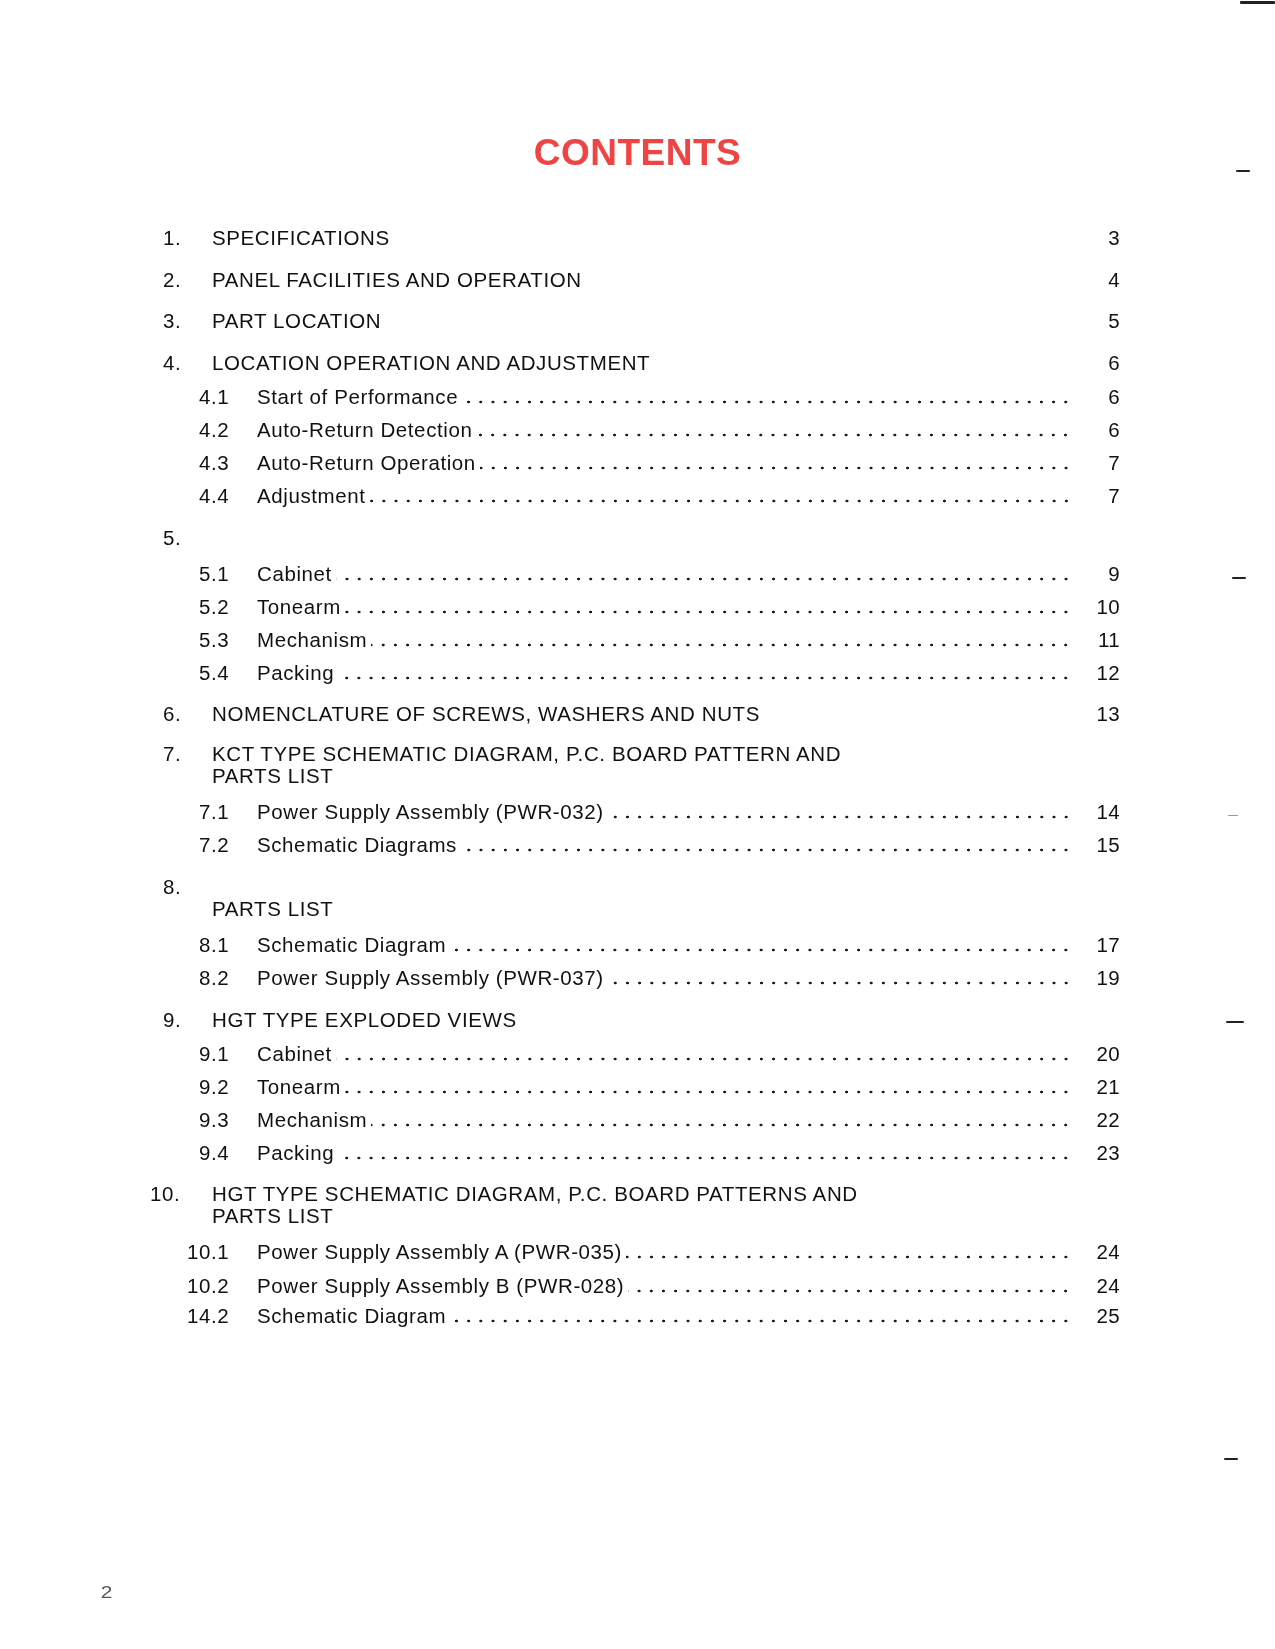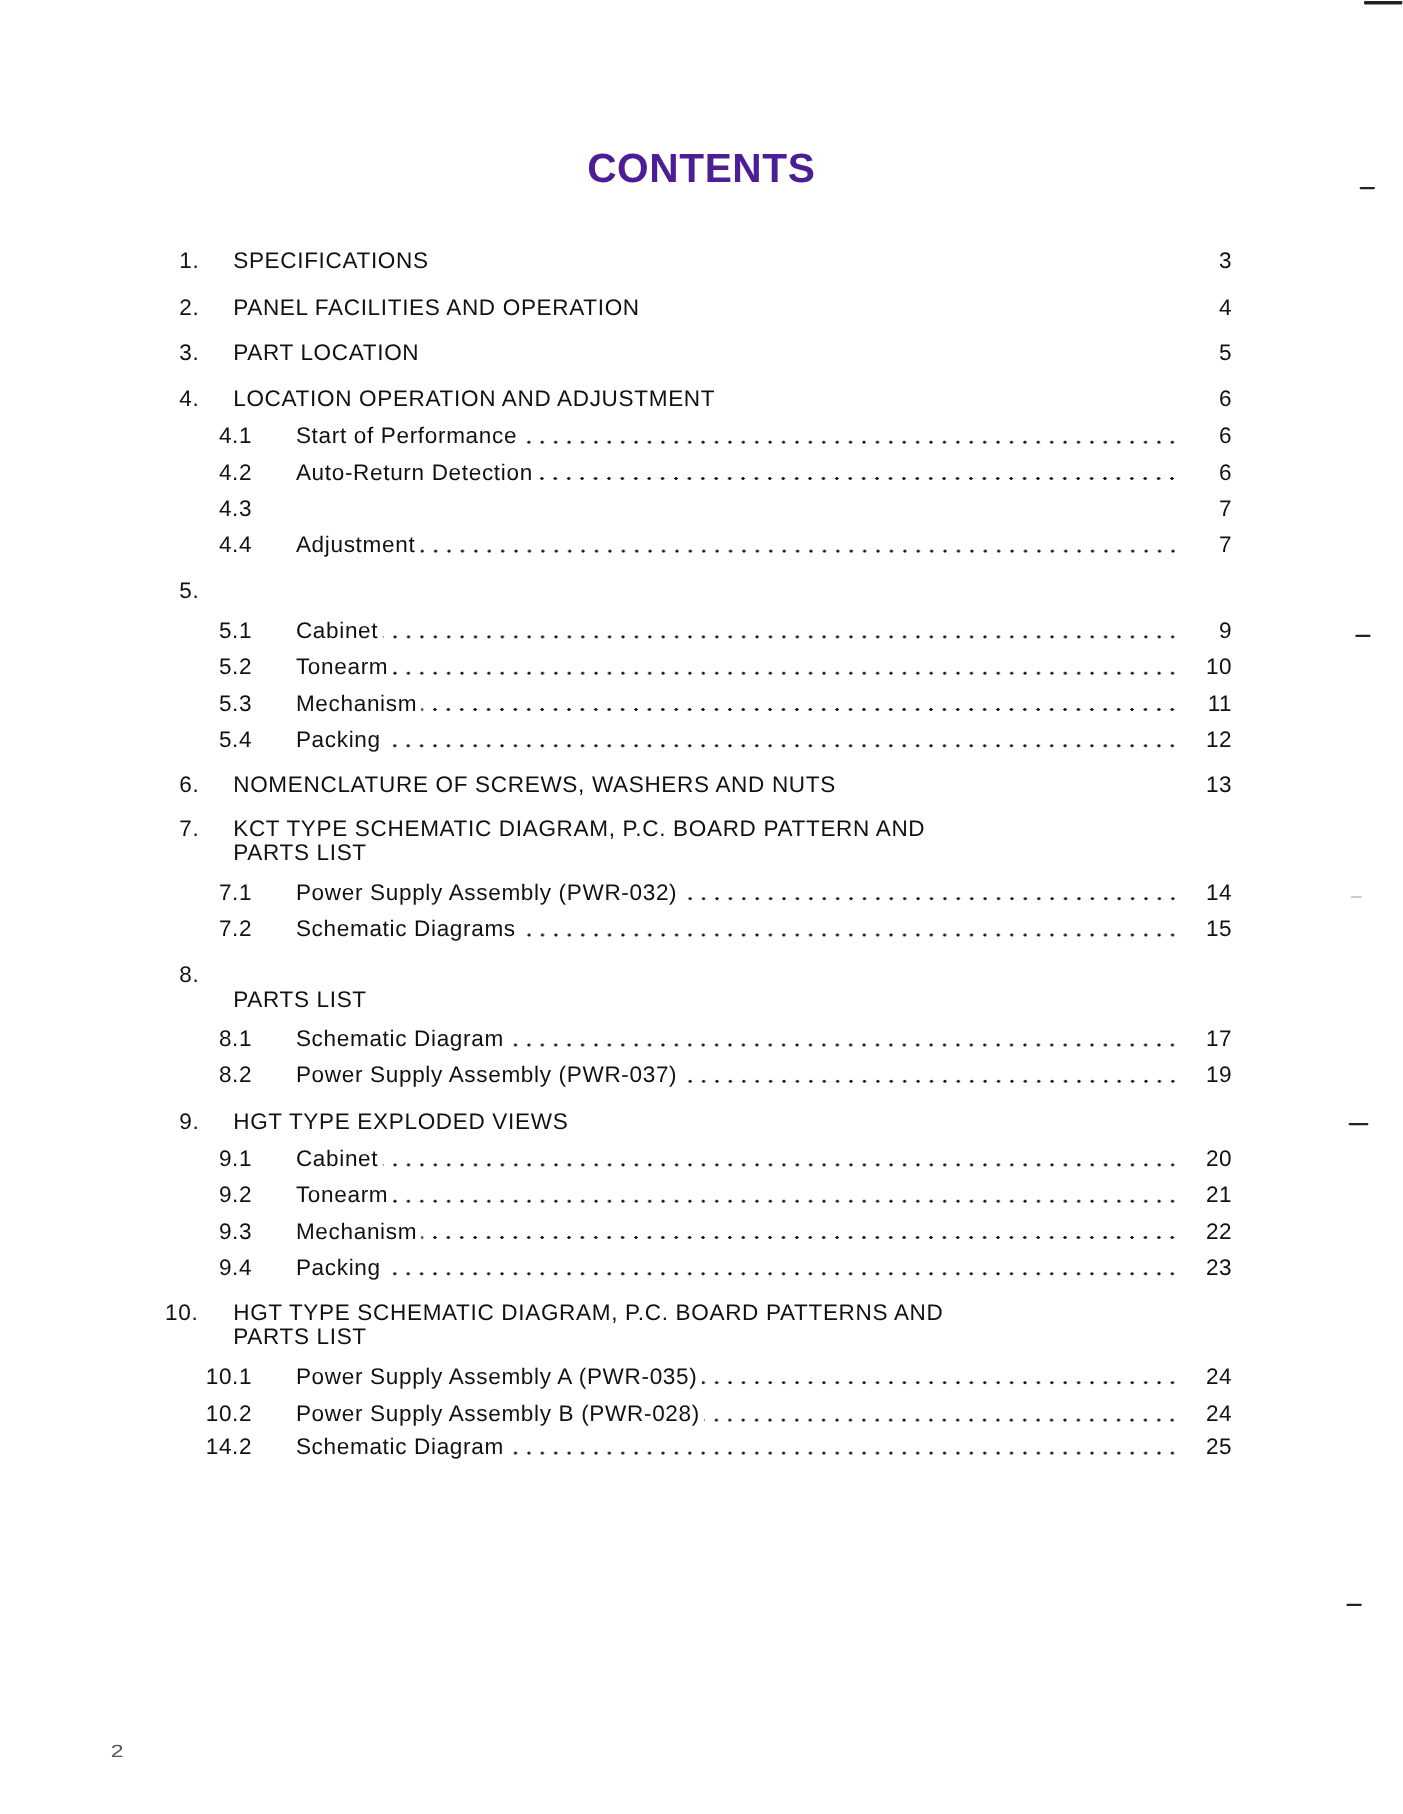--- a/index.html
+++ b/index.html
@@ -3,38 +3,38 @@
   <meta charset="utf-8">
   <style>
     html, body { margin: 0; padding: 0; background: #ffffff; }
     body {
       width: 1275px; height: 1649px; position: relative; overflow: hidden;
       font-family: "Liberation Sans", sans-serif; color: #111111;
     }
     .page-title {
       position: absolute; left: 0; width: 1275px; top: 132px;
       text-align: center; font-weight: bold; font-size: 37px; letter-spacing: 0.5px;
-      color: #4c1d95;
+      color: #ef4444;
     }
     .toc { position: absolute; left: 0; top: 0; width: 1275px; height: 1649px; }
     .row {
       position: absolute; left: 0; width: 1275px; height: 28px;
       font-size: 20.5px; line-height: 28px; letter-spacing: 0.6px;
     }
     .num { position: absolute; }
     .num.main { left: 163px; }
     .num.main.wide { left: 150px; }
     .num.sub { left: 199px; }
     .num.sub.wide { left: 187px; }
     .label-wrap {
       position: absolute; display: flex; align-items: baseline; overflow: hidden;
       white-space: nowrap;
     }
     .label-wrap.main { left: 212px; right: 203px; flex-direction: column; }
-    .label-wrap.sub { left: 269px; right: 203px; }
+    .label-wrap.sub { left: 257px; right: 203px; }
     .label { flex: 0 0 auto; }
     .leader {
       flex: 1 1 auto; margin-left: 4px; height: 6px; align-self: flex-end; margin-bottom: 6px;
       background-image: radial-gradient(circle, #1a1a1a 1.3px, transparent 1.6px);
       background-size: 12.2px 6px; background-repeat: repeat-x; background-position: right center;
     }
     .page {
       position: absolute; right: 155px; width: 40px; text-align: right;
       font-size: 20.5px; letter-spacing: 0.4px;
     }
@@ -103,20 +103,24 @@
     <span class="num sub">4.2</span>
     <div class="label-wrap sub">
         <span class="label">Auto-Return Detection</span>
         <span class="leader"></span>
       </div>
     <span class="page">6</span>
   </div>
 
   <div class="row" style="top:449px">
     <span class="num sub">4.3</span>
+    <div class="label-wrap sub">
+        <span class="label">Auto-Return Operation</span>
+        <span class="leader"></span>
+      </div>
     <span class="page">7</span>
   </div>
 
   <div class="row" style="top:482px">
     <span class="num sub">4.4</span>
     <div class="label-wrap sub">
         <span class="label">Adjustment</span>
         <span class="leader"></span>
       </div>
     <span class="page">7</span>

